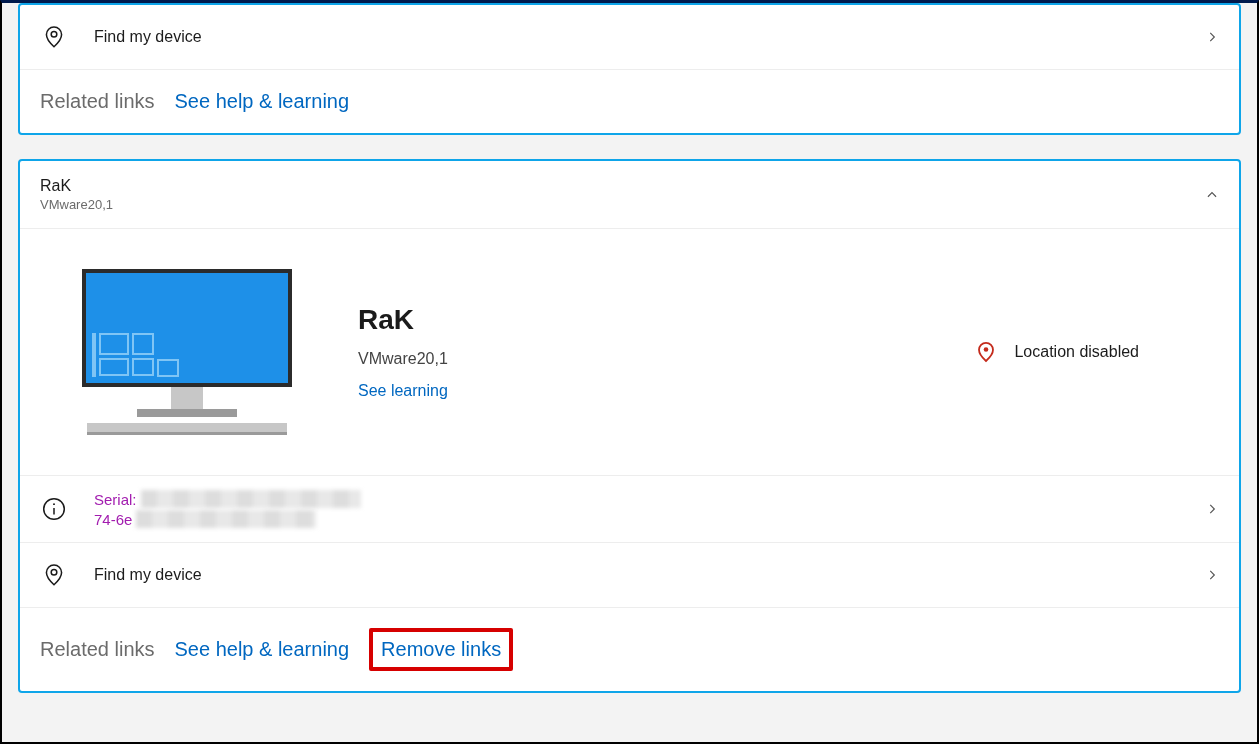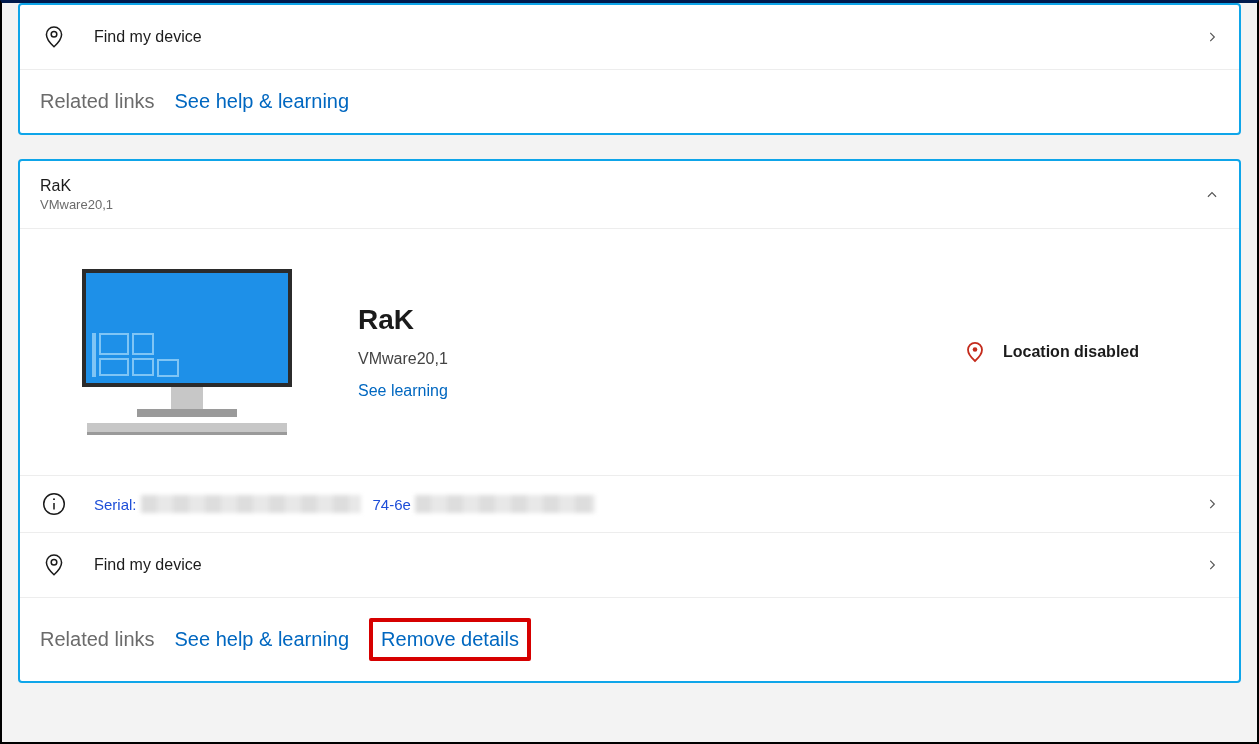--- a/index.html
+++ b/index.html
@@ -162,41 +162,41 @@
       color: #0067c0;
       cursor: pointer;
     }
     .location-status {
       display: flex;
       align-items: center;
       gap: 16px;
       margin-right: 80px;
     }
     .location-status-text {
-      font-weight: 700;
+      font-weight: 400;
       font-size: 16px;
       color: #1b1b1b;
     }
     .info-row {
       display: flex;
       align-items: center;
       padding: 14px 20px;
       border-top: 1px solid #ededed;
       cursor: pointer;
     }
     .info-row .row-label {
       flex: 0 0 auto;
       width: 530px;
     }
     .serial-block {
       display: flex;
-      flex-direction: row;
+      flex-direction: column;
       font-size: 15px;
-      color: #1d4ed8;
-      gap: 12px;
+      color: #a21caf;
+      gap: 2px;
     }
     .serial-line {
       display: flex;
       align-items: center;
       gap: 4px;
     }
     .redacted {
       width: 220px;
       height: 18px;
       background: repeating-linear-gradient(90deg,#ddd 0 16px,#e8e8e8 16px 32px);
@@ -328,18 +328,18 @@
         <svg width="14" height="14" viewBox="0 0 24 24" fill="none" stroke="#555" stroke-width="2">
             <path d="M9 5l7 7-7 7"></path>
           </svg>
       </span>
     </div>
 
     <div class="related-row">
       <span class="related-label">Related links</span>
       <span class="link">See help &amp; learning</span>
       <span class="highlight-box">
-        <span class="link">Remove details</span>
+        <span class="link">Remove links</span>
       </span>
     </div>
   </div>
 
 </div>
 
 </body></html>

